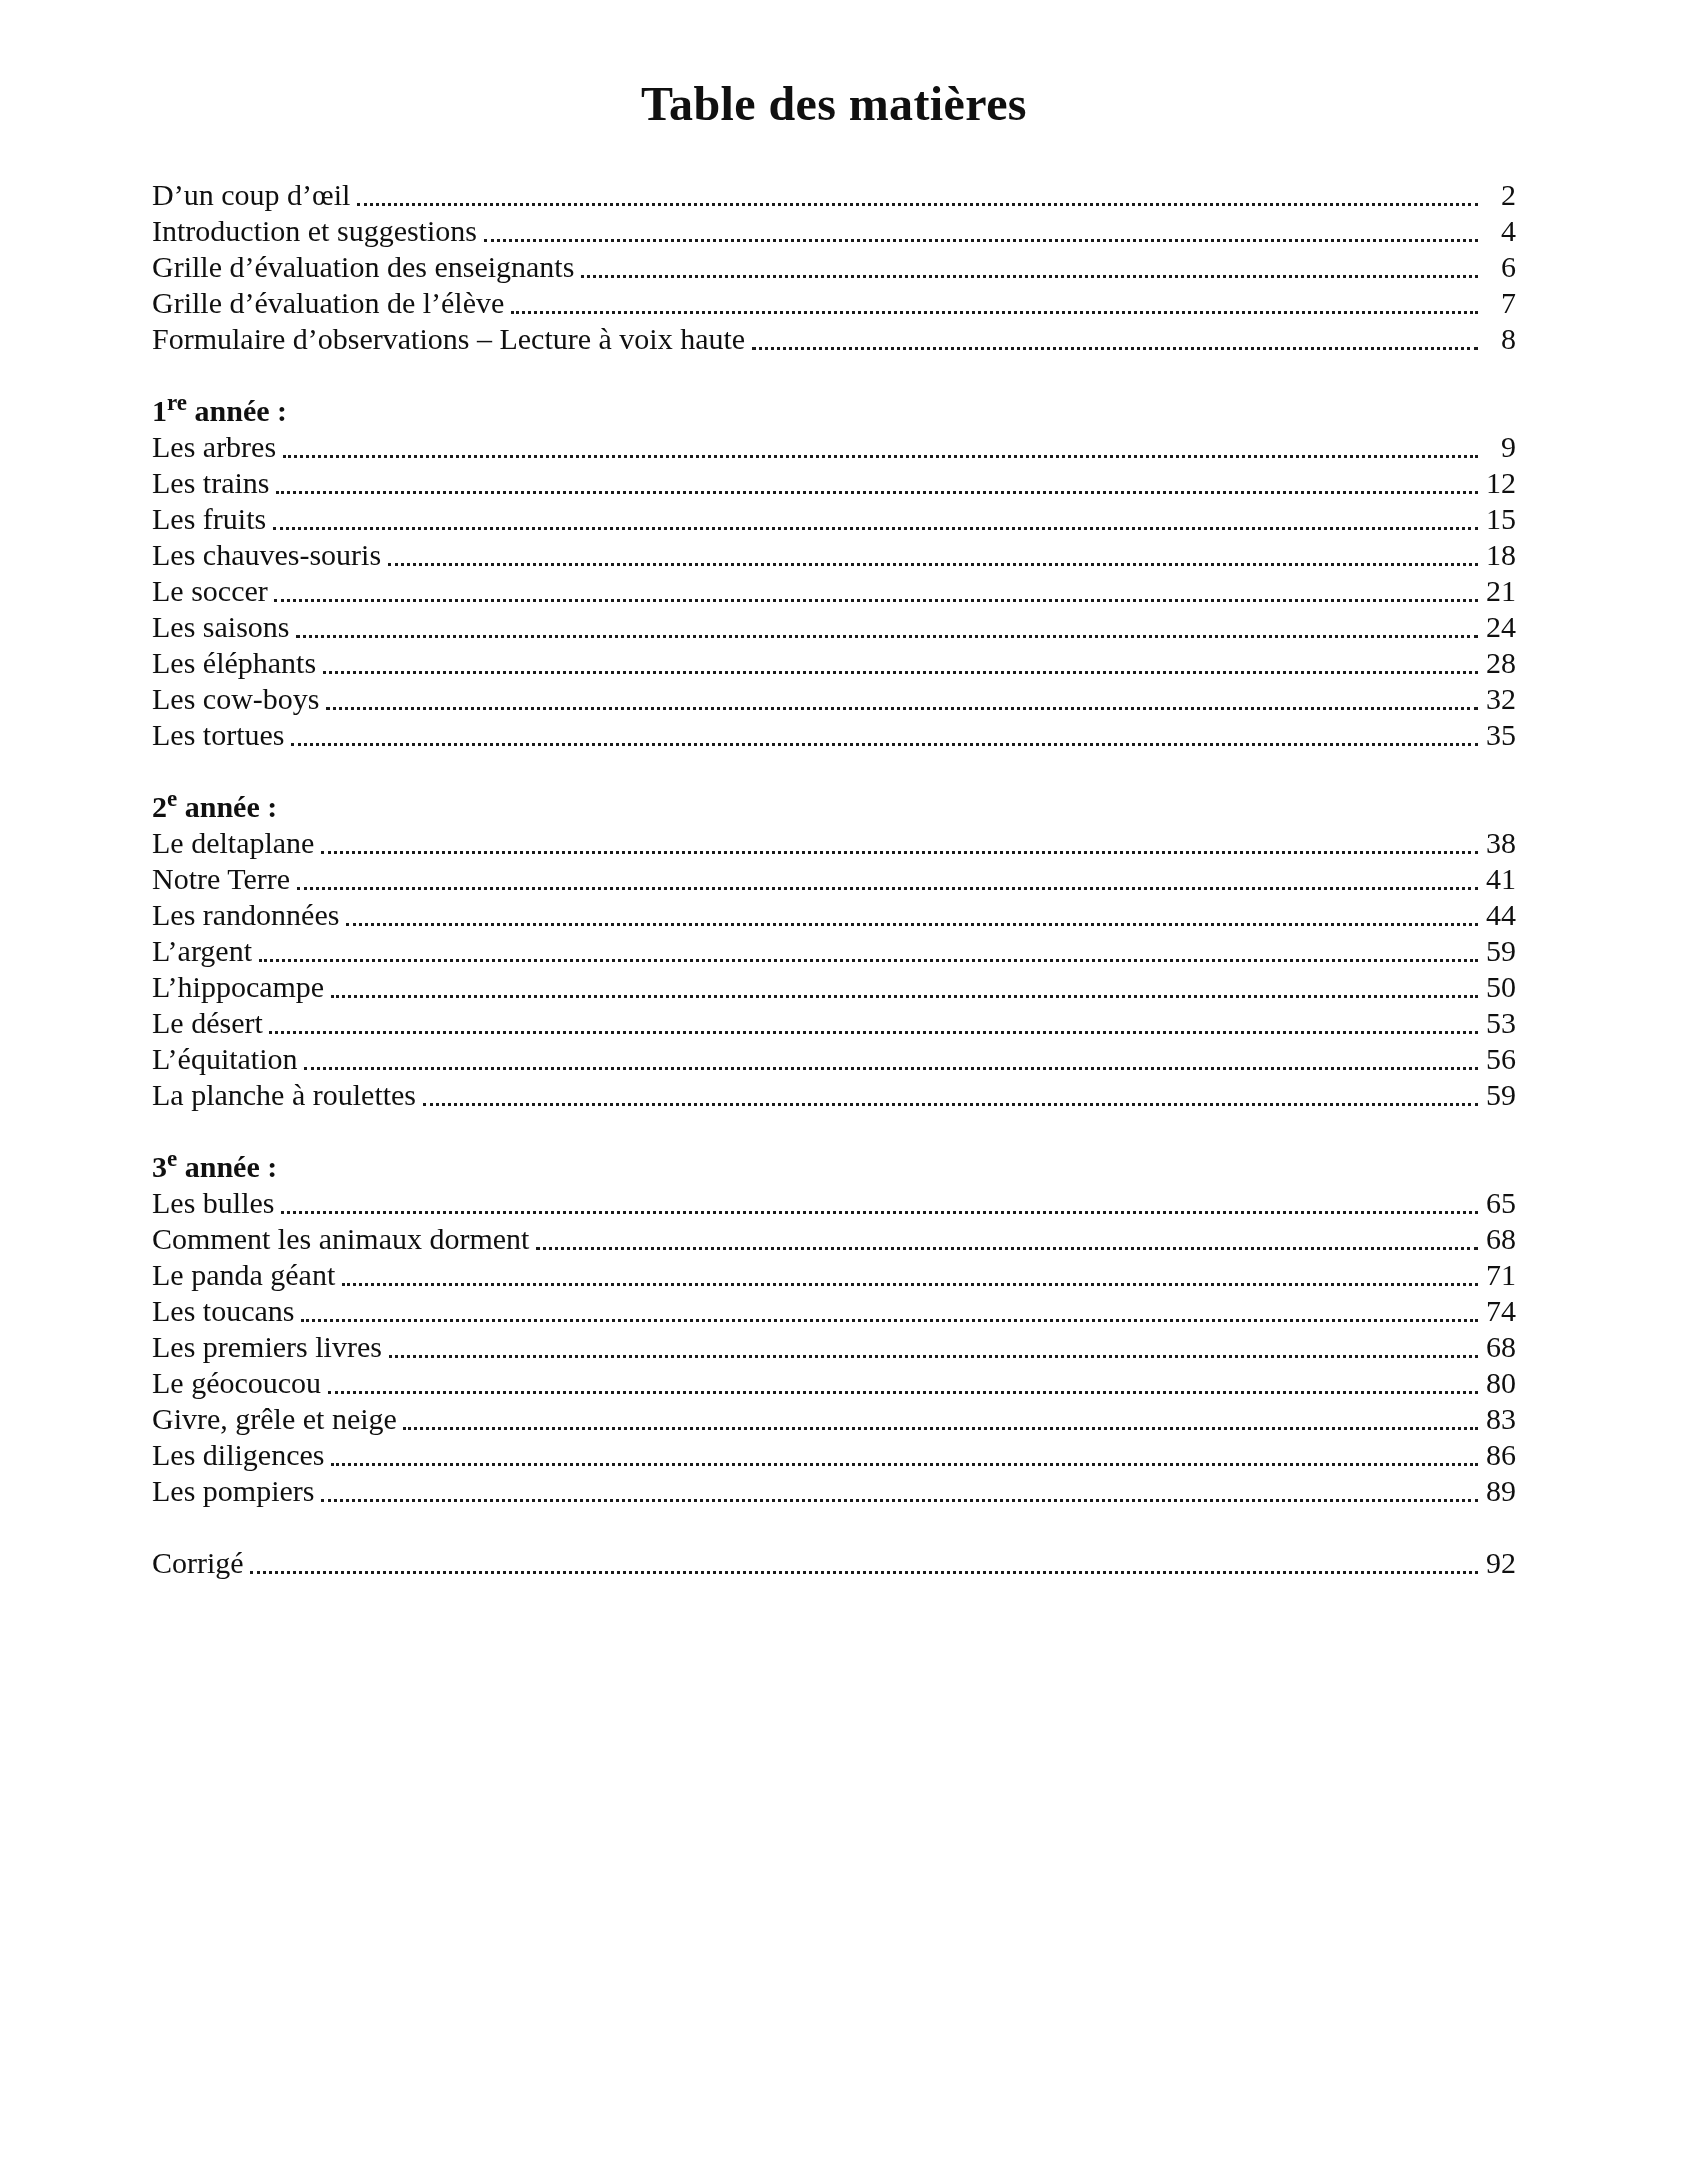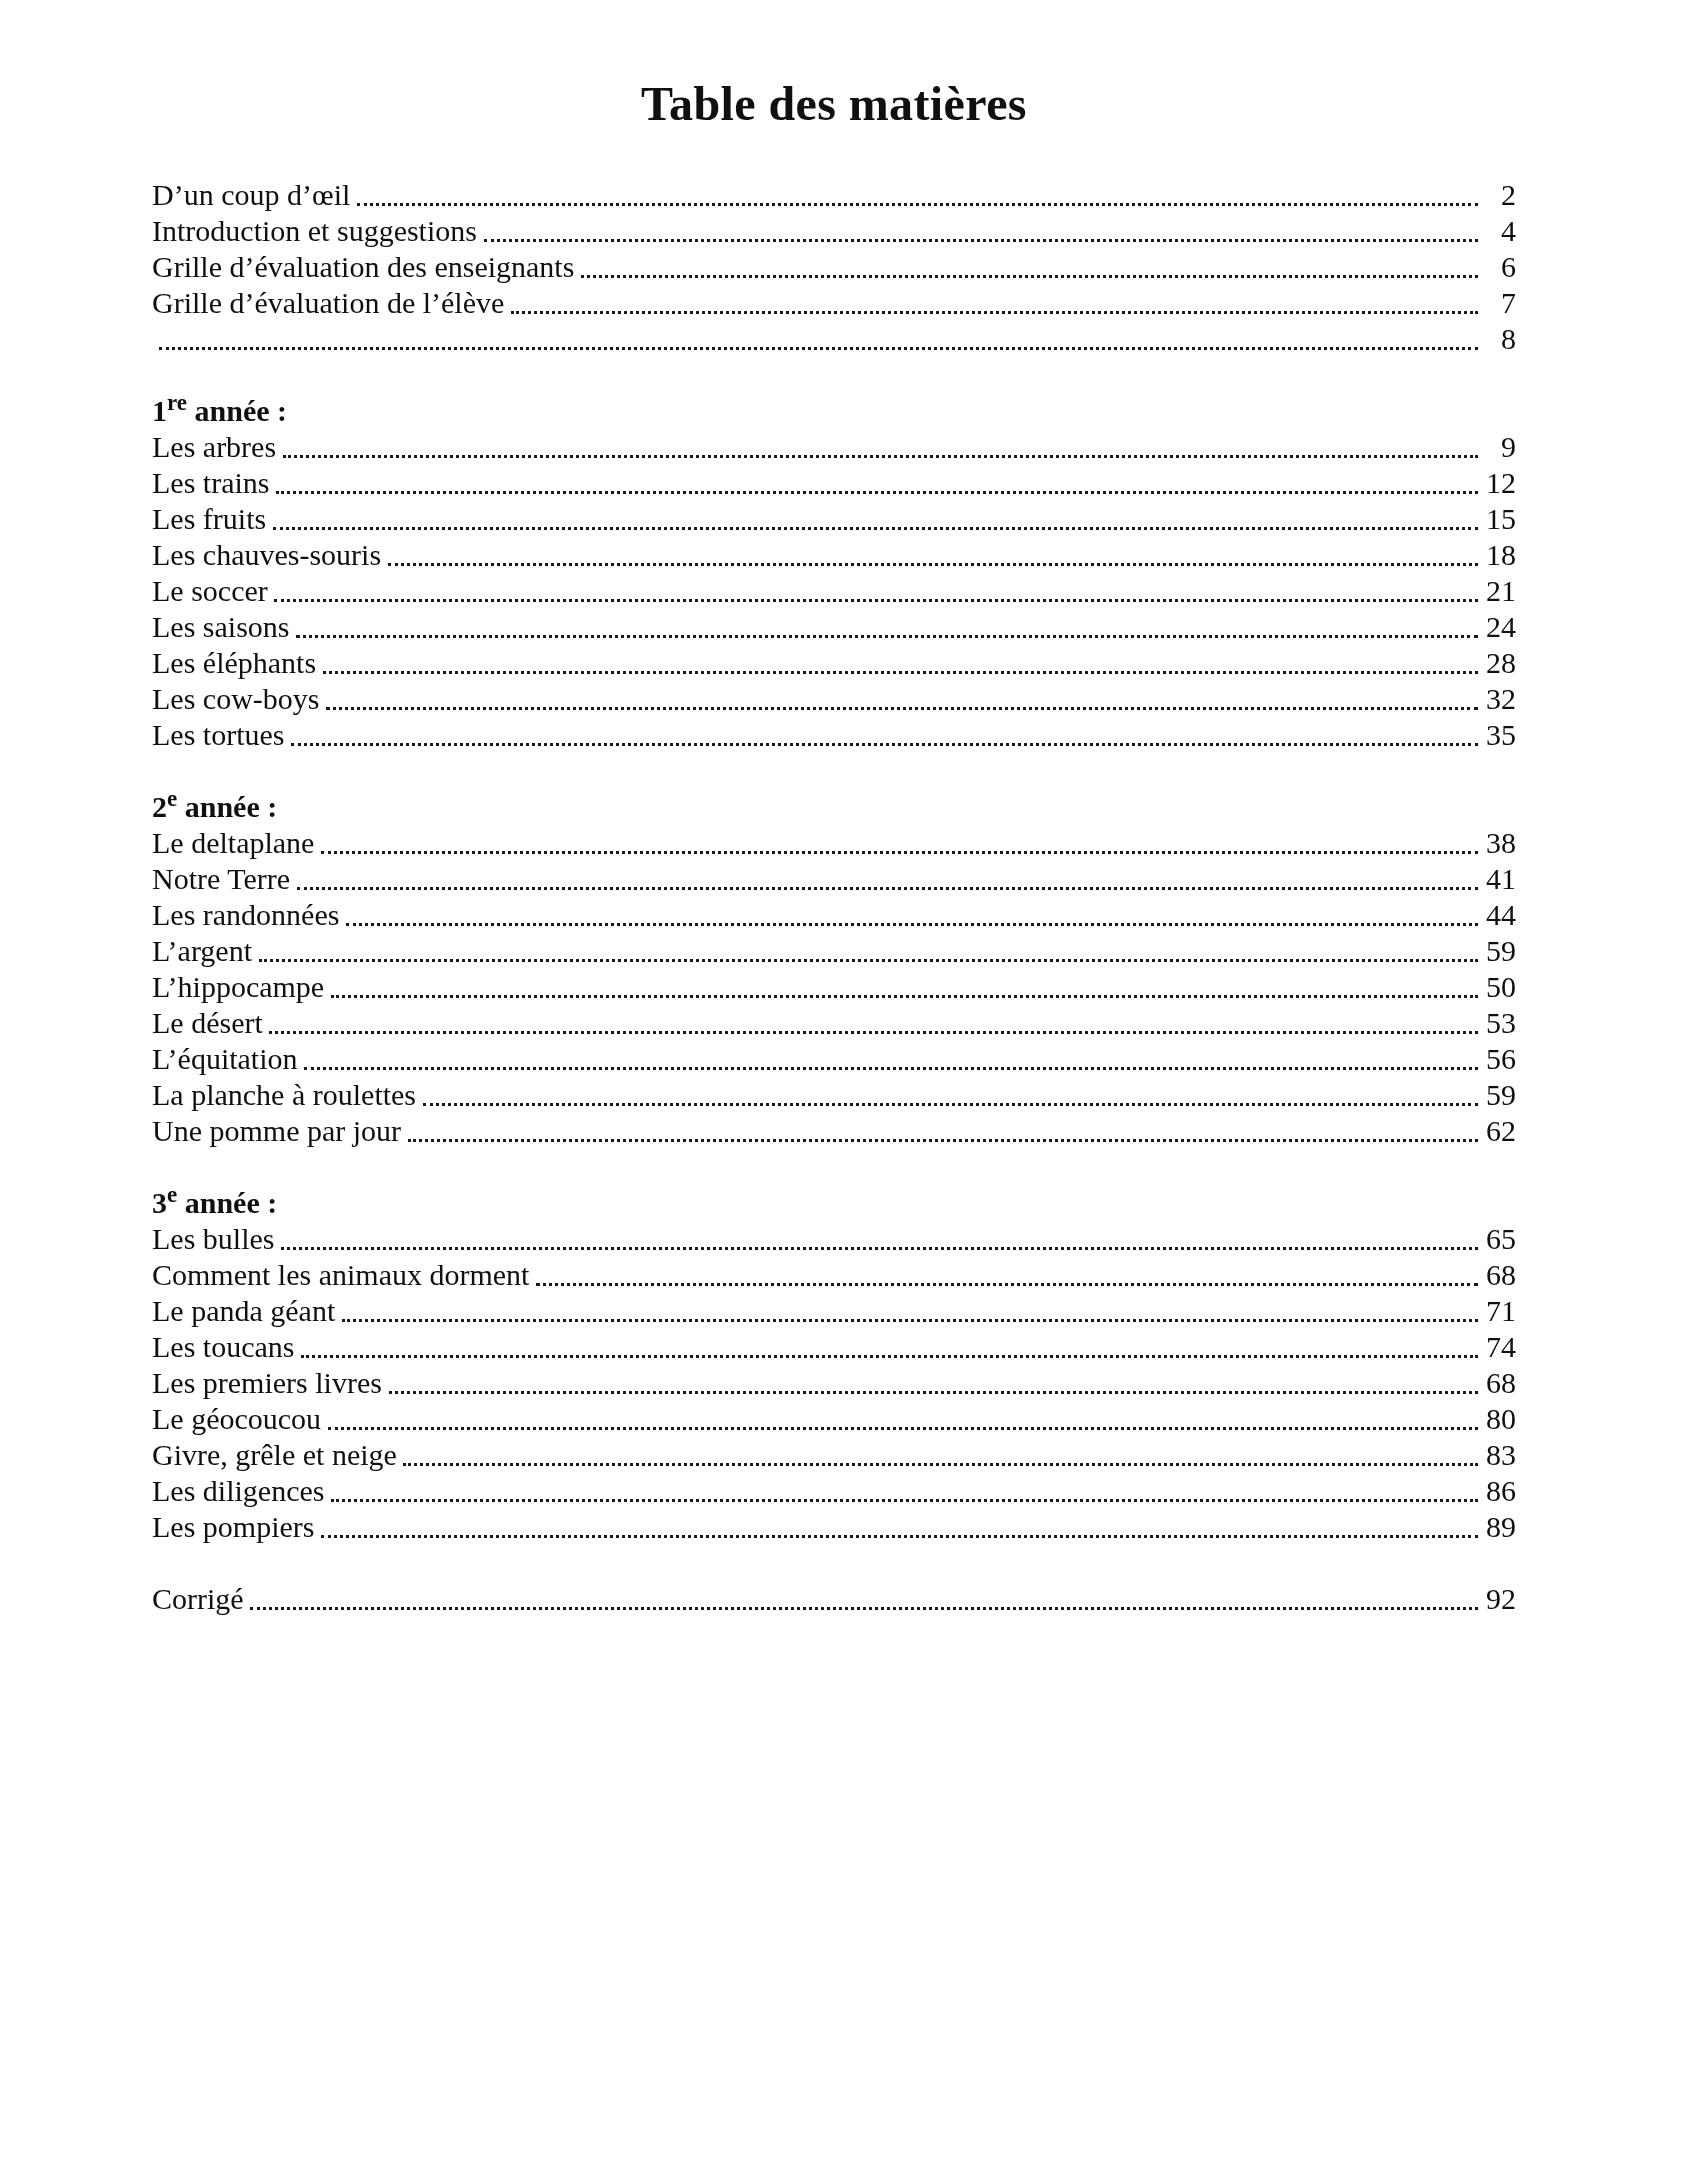--- a/index.html
+++ b/index.html
@@ -133,20 +133,21 @@
     <span class="toc-page">6</span>
   </div>
 
   <div class="toc-row">
     <span class="toc-label">Grille d’évaluation de l’élève</span>
     <span class="toc-leader"></span>
     <span class="toc-page">7</span>
   </div>
 
   <div class="toc-row">
+    <span class="toc-label">Formulaire d’observations – Lecture à voix haute</span>
     <span class="toc-leader"></span>
     <span class="toc-page">8</span>
   </div>
 </div>
 
   <div class="toc-group">
     <div class="toc-heading"><span class="h-num">1</span><span class="h-sup">re</span><span class="h-rest"> année :</span></div>
 
   <div class="toc-row">
     <span class="toc-label">Les arbres</span>
@@ -247,25 +248,20 @@
     <span class="toc-leader"></span>
     <span class="toc-page">56</span>
   </div>
 
   <div class="toc-row">
     <span class="toc-label">La planche à roulettes</span>
     <span class="toc-leader"></span>
     <span class="toc-page">59</span>
   </div>
 
-  <div class="toc-row">
-    <span class="toc-label">Une pomme par jour</span>
-    <span class="toc-leader"></span>
-    <span class="toc-page">62</span>
-  </div>
 </div>
 
   <div class="toc-group">
     <div class="toc-heading"><span class="h-num">3</span><span class="h-sup">e</span><span class="h-rest"> année :</span></div>
 
   <div class="toc-row">
     <span class="toc-label">Les bulles</span>
     <span class="toc-leader"></span>
     <span class="toc-page">65</span>
   </div>

